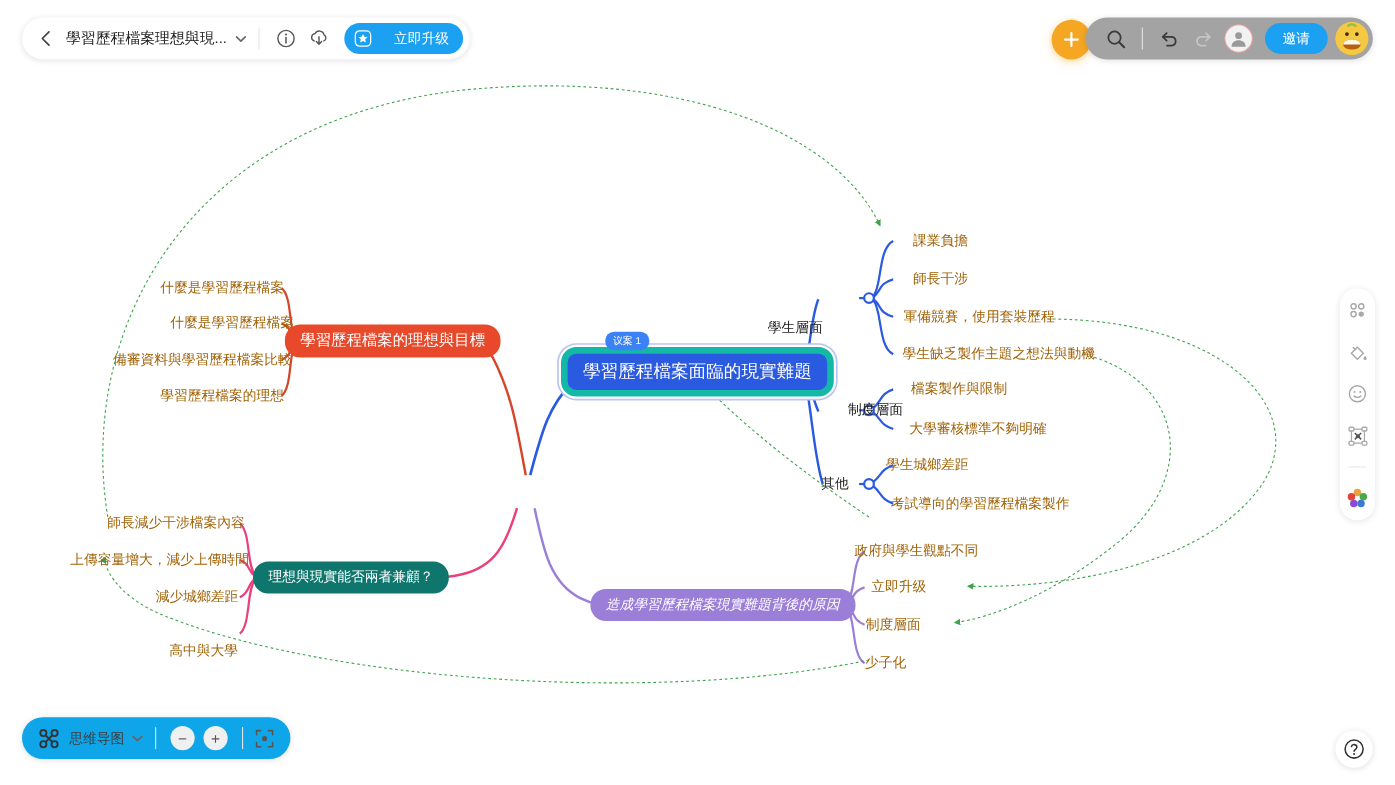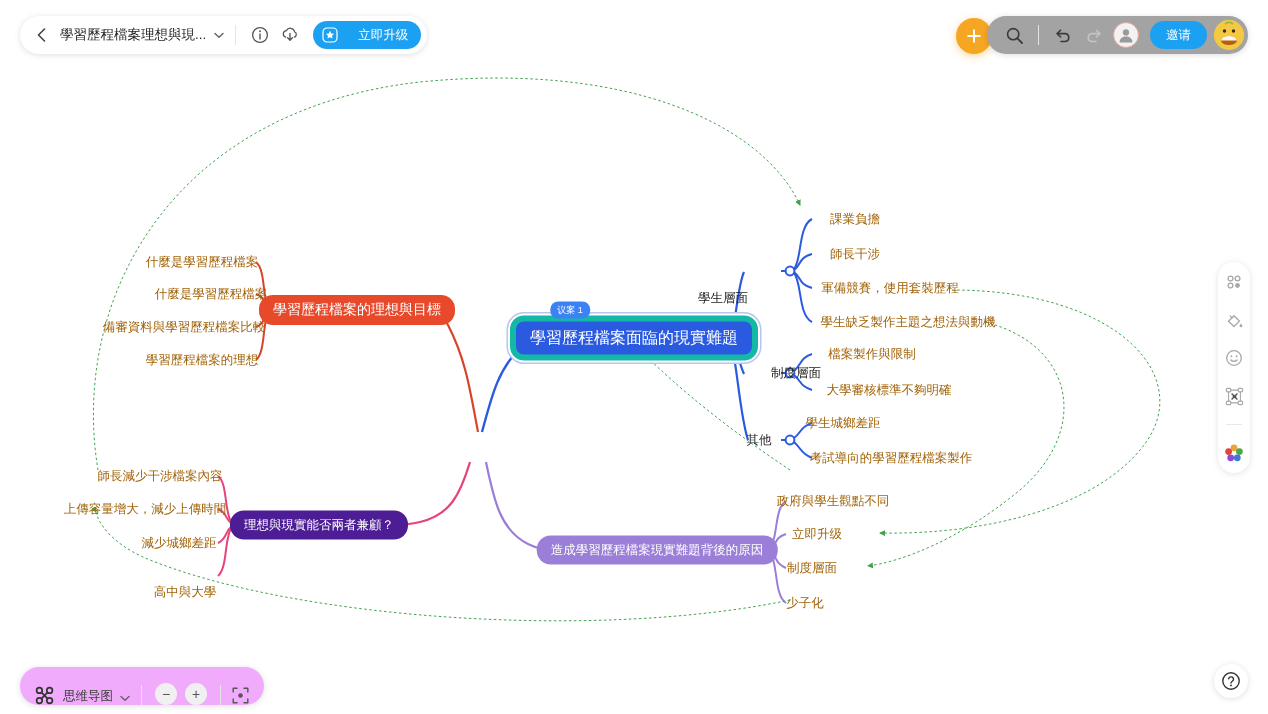--- a/index.html
+++ b/index.html
@@ -81,22 +81,22 @@
     box-shadow:0 1px 7px rgba(0,0,0,.11);
     padding:10px 0; display:flex; flex-direction:column;
     align-items:center; gap:18px; z-index:25;
   }
   .rail-icon { width:20px;height:20px;cursor:pointer;color:#9b9b9b;
     display:flex;align-items:center;justify-content:center; }
   .rail-sep { width:16px;height:1px;background:#e8e8e8; }
 
   
   .bottom-left {
-    position:absolute; left:20px; bottom:9px; height:38px; z-index:30;
-    display:flex; align-items:flex-end; background:#f0abfc;
+    position:absolute; left:20px; bottom:24px; height:38px; z-index:30;
+    display:flex; align-items:center; background:#0ea5e9;
     border-radius:19px; box-shadow:0 1px 6px rgba(0,0,0,.13);
     padding:0 14px;
   }
   .bl-label { font-size:12.5px;color:#3c3c3c;margin-left:9px;cursor:pointer; }
   .zoom-btn {
     width:22px;height:22px;border-radius:50%;background:#f0f0f0;
     display:flex;align-items:center;justify-content:center;
     font-size:14px;color:#555;cursor:pointer;margin:0 4px;line-height:1;
   }
   .help-btn {
@@ -118,22 +118,22 @@
   .node.plain { color:#a16207; font-size:12.5px; }
   .node.sub   { color:#1a1a1a; font-size:12.5px; }
 
   .n-root {
     background:#f5ce3e; color:#2a2a2a; font-size:17px;
     padding:9px 22px; border-radius:10px; font-weight:400;
   }
   .n-red    { background:#e8492b; border-radius:13px; font-size:14px; padding:6px 13px;}
   .n-blue   { background:#2a5ae0; border-radius:11px; font-size:16px; padding:6px 13px;
               border:6px solid #14b8a6; box-shadow:0 0 0 2px #fff, 0 0 0 3.5px #b8c4f0; }
-  .n-pink   { background:#4c1d95; border-radius:13px; font-size:12.5px; padding:6px 13px;}
-  .n-purple { background:#9b7ed8; border-radius:13px; font-size:12.5px; padding:6px 13px;}
+  .n-pink   { background:#0f766e; border-radius:13px; font-size:12.5px; padding:6px 13px;}
+  .n-purple { background:#9b7ed8; border-radius:13px; font-size:12.5px; padding:6px 13px;font-style:italic;}
 
   .badge {
     position:absolute; transform:translate(-50%,-50%);
     background:#3b82f6; color:#fff; font-size:9px;
     padding:2px 7px; border-radius:8px; z-index:14; white-space:nowrap;
   }
 </style>
 </head>
 <body>
 

